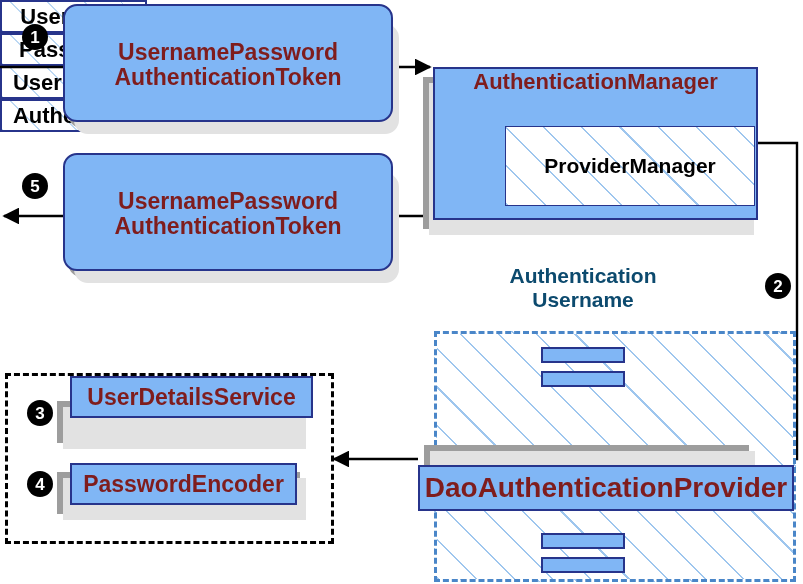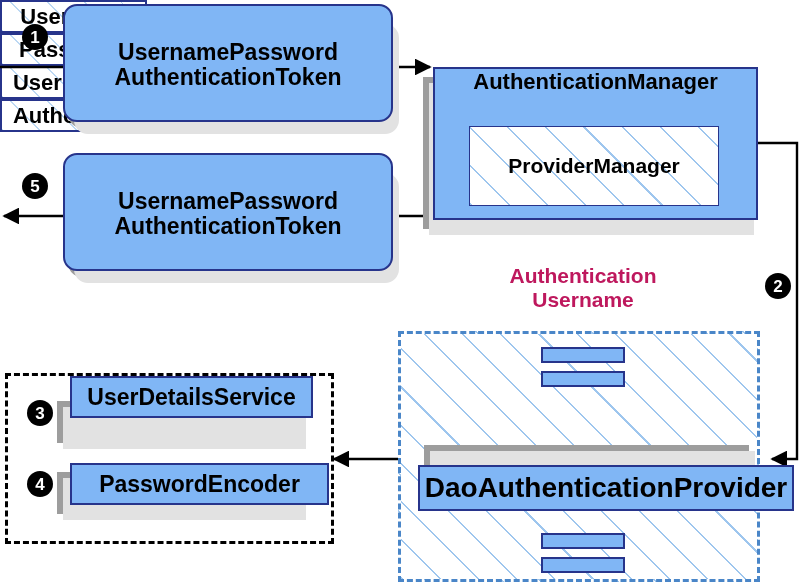--- a/index.html
+++ b/index.html
@@ -7,21 +7,21 @@
        font-family:"Liberation Sans","DejaVu Sans",sans-serif;}
 
   .stage{position:absolute;left:0;top:0;width:803px;height:584px;}
 
   
   .box{position:absolute;box-sizing:border-box;}
 
   .bluebox{
     background:#80b6f5;
     border:2px solid #27348b;
-    color:#000000;
+    color:#7f1d1d;
     font-weight:bold;
     display:flex;
     align-items:center;
     justify-content:center;
     text-align:center;
     box-sizing:border-box;
   }
 
   
   .token{
@@ -32,20 +32,21 @@
   .sh-dark{position:absolute;background:#9d9d9d;}
   .sh-light{position:absolute;background:#e2e2e2;}
 
   
   .hatch{
     background-color:#ffffff;
     background-image:repeating-linear-gradient(
        45deg,
        #9ec6ee 0px, #9ec6ee 1.6px,
        rgba(255,255,255,0) 1.6px, rgba(255,255,255,0) 27px);
+    margin-left:36px;
   }
 
   .field{
     background-color:#ffffff;
     background-image:repeating-linear-gradient(
        45deg,
        #bcd8f3 0px, #bcd8f3 1.2px,
        rgba(255,255,255,0) 1.2px, rgba(255,255,255,0) 26px);
     border:2px solid #27348b;
     color:#000;
@@ -70,21 +71,21 @@
     width:26px;height:26px;border-radius:50%;
     background:#000;color:#fff;
     font-size:17px;font-weight:bold;
     display:flex;align-items:center;justify-content:center;
     line-height:1;
   }
 
   .label{
     position:absolute;
     font-weight:bold;
-    color:#be185d;
+    color:#0c4a6e;
     text-align:center;
     line-height:1.12;
   }
 
   svg.wires{position:absolute;left:0;top:0;width:803px;height:584px;overflow:visible;}
 </style>
 </head>
 <body>
 
 <div class="stage">
@@ -200,20 +201,20 @@
   <div class="sh-light" style="left:63px;top:407px;width:243px;height:42px;"></div>
   <div class="box bluebox" style="left:70px;top:376px;width:243px;height:42px;font-size:23px;">
     <span>UserDetailsService</span>
   </div>
   <div class="badge" style="left:27px;top:400px;">
     <span>3</span>
   </div>
 
   <div class="sh-dark" style="left:57px;top:472px;width:243px;height:42px;"></div>
   <div class="sh-light" style="left:63px;top:478px;width:243px;height:42px;"></div>
-  <div class="box bluebox" style="left:70px;top:463px;width:259px;height:42px;font-size:23px;">
+  <div class="box bluebox" style="left:70px;top:463px;width:227px;height:42px;font-size:23px;">
     <span>PasswordEncoder</span>
   </div>
   <div class="badge" style="left:27px;top:471px;">
     <span>4</span>
   </div>
 
 </div>
 
 </body></html>

